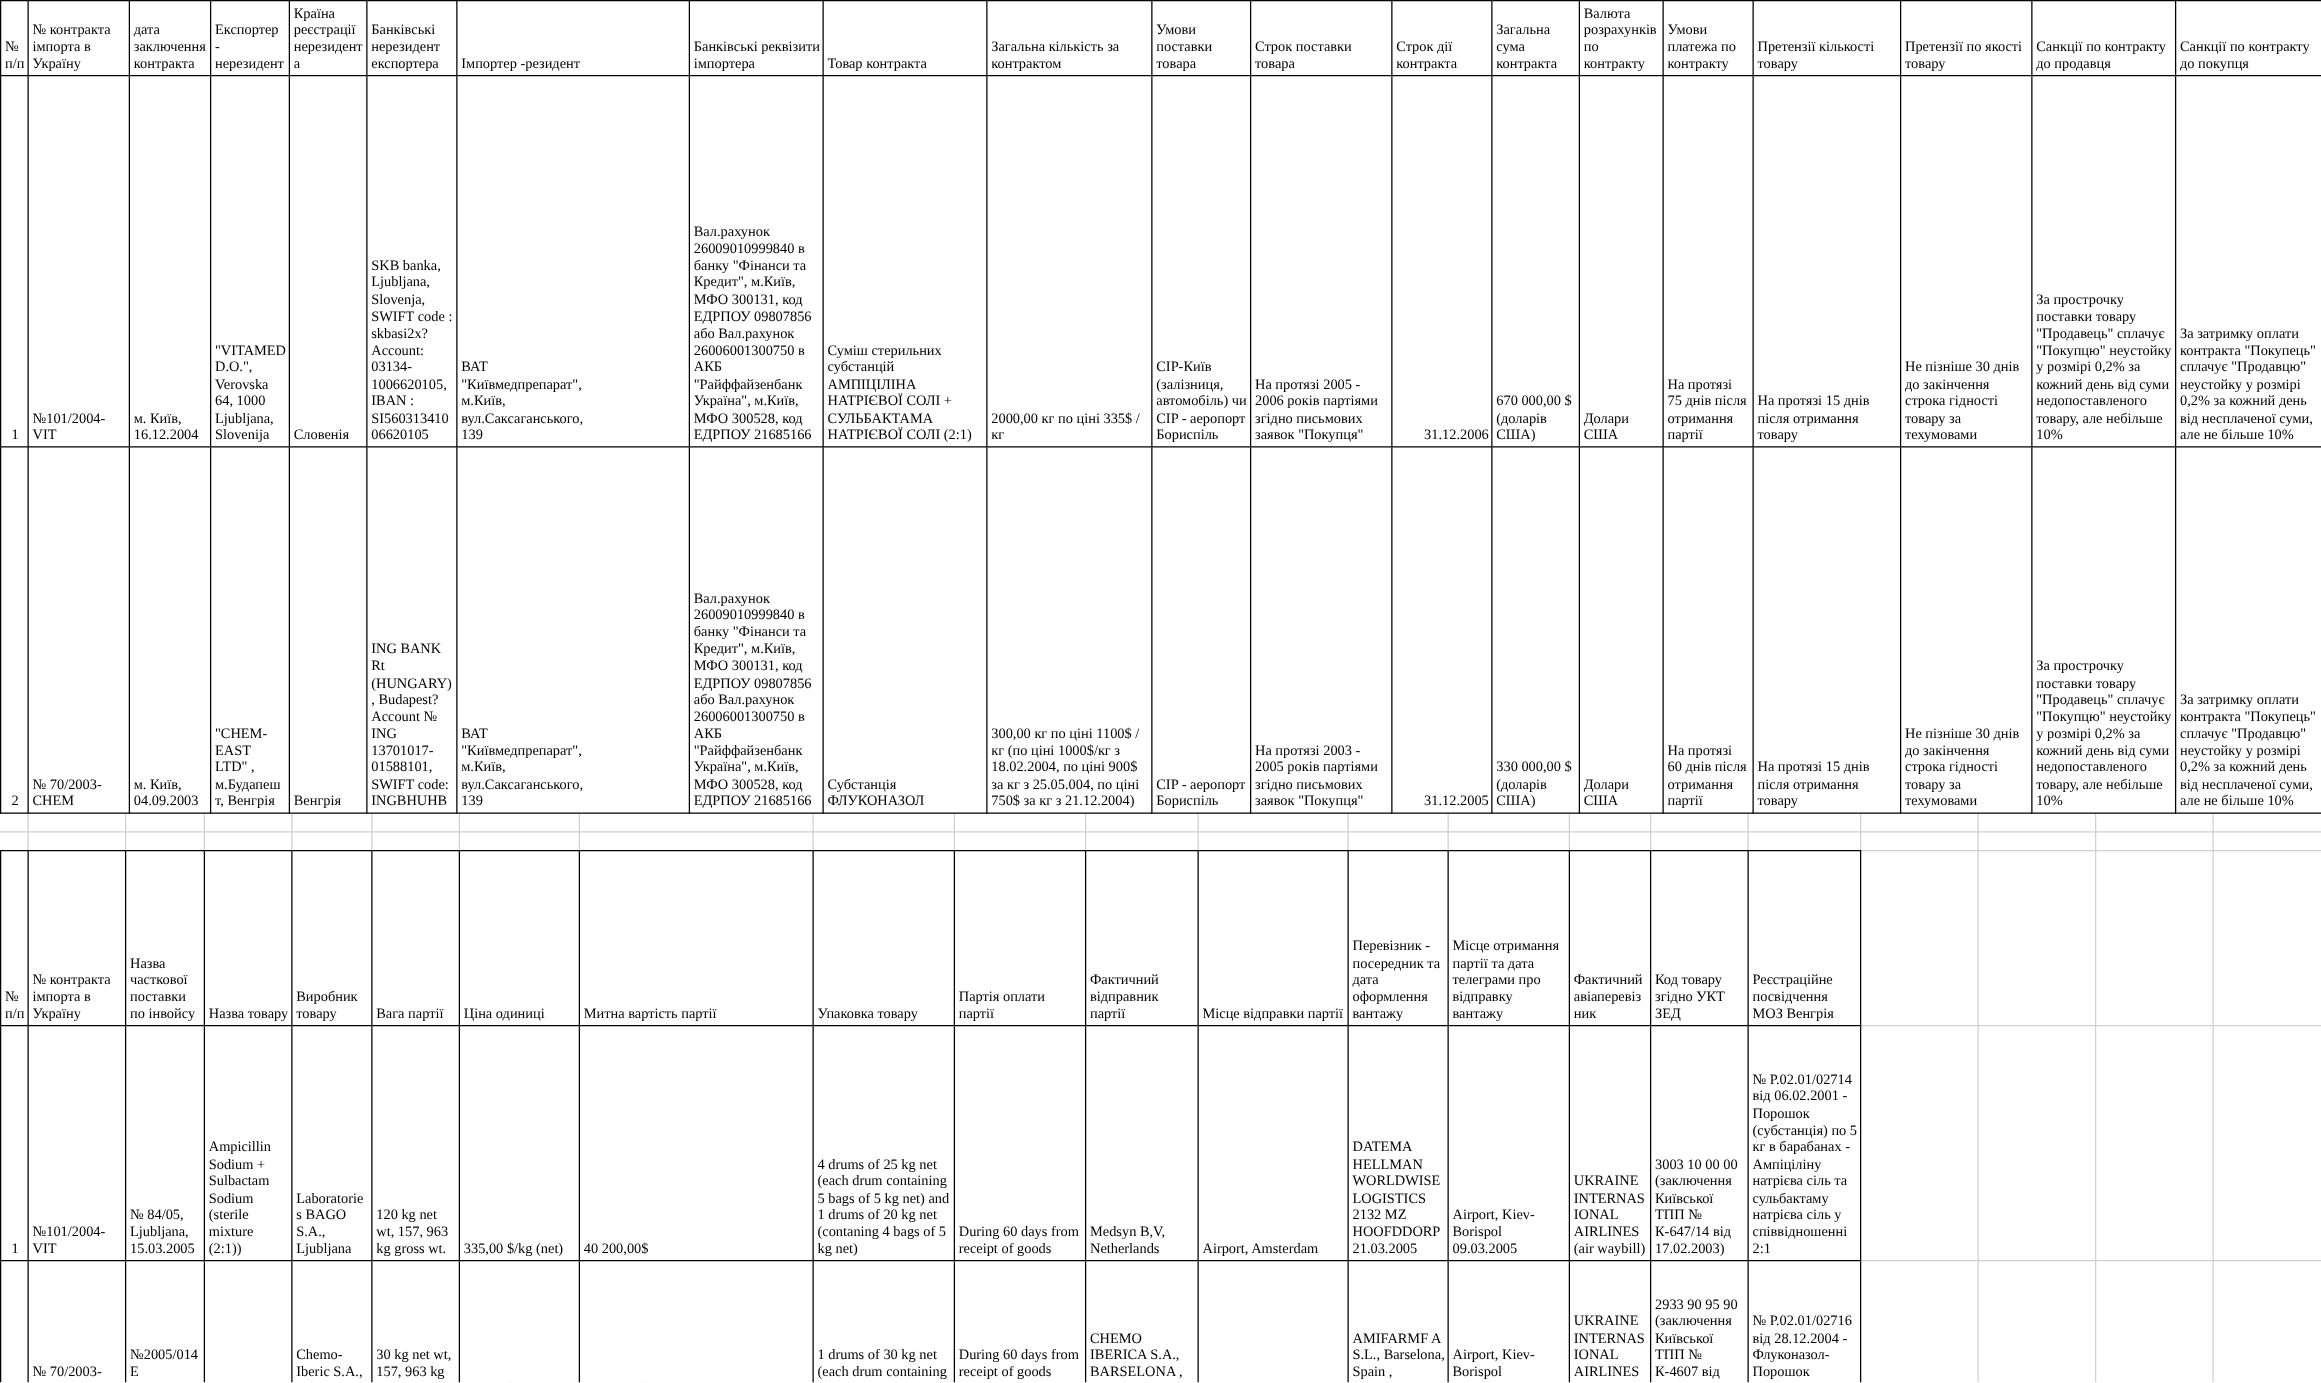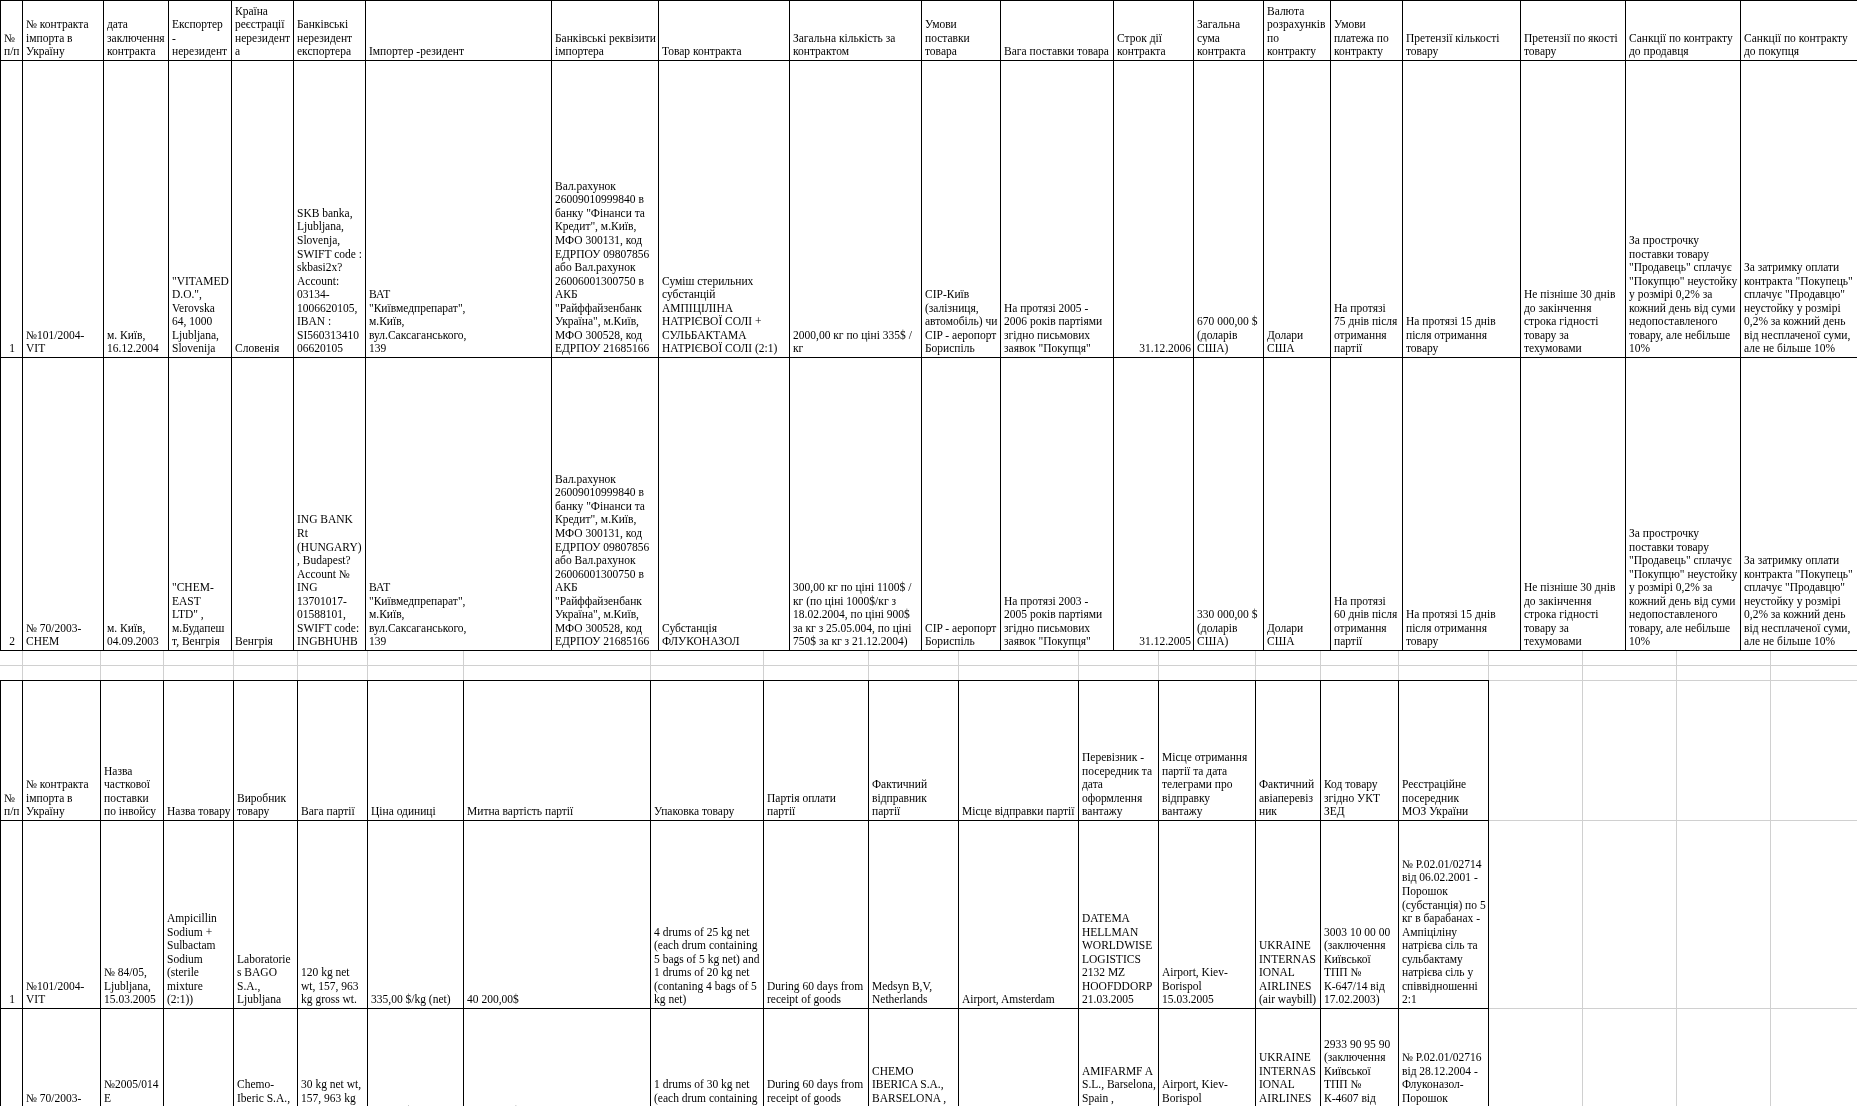--- a/index.html
+++ b/index.html
@@ -91,21 +91,21 @@
           <td>№ контракта імпорта в Україну</td>
           <td>дата заключення контракта</td>
           <td>Експортер - нерезидент</td>
           <td>Країна реєстрації нерезидента</td>
           <td>Банківські нерезидент експортера</td>
           <td>Імпортер -резидент</td>
           <td>Банківські реквізити імпортера</td>
           <td>Товар контракта</td>
           <td>Загальна кількість за контрактом</td>
           <td>Умови поставки товара</td>
-          <td>Вага поставки товара</td>
+          <td>Строк поставки товара</td>
           <td>Строк дії контракта</td>
           <td>Загальна сума контракта</td>
           <td>Валюта розрахунків по контракту</td>
           <td>Умови платежа по контракту</td>
           <td>Претензії кількості товару</td>
           <td>Претензії по якості товару</td>
           <td>Санкції по контракту до продавця</td>
           <td>Санкції по контракту до покупця</td>
         </tr>
       <tr class="data-row r1">
@@ -196,37 +196,37 @@
           <td>Ціна одиниці</td>
           <td>Митна вартість партії</td>
           <td>Упаковка товару</td>
           <td>Партія оплати партії</td>
           <td>Фактичний відправник партії</td>
           <td>Місце відправки партії</td>
           <td>Перевізник - посередник та дата оформлення вантажу</td>
           <td>Місце отримання партії та дата телеграми про відправку вантажу</td>
           <td>Фактичний авіаперевізник</td>
           <td>Код товару згідно УКТ ЗЕД</td>
-          <td>Реєстраційне посередник МОЗ України</td>
+          <td>Реєстраційне посвідчення МОЗ Венгрія</td>
         </tr>
       <tr class="data-row r1">
           <td>1</td>
           <td>№101/2004-VIT</td>
           <td>№ 84/05, Ljubljana, 15.03.2005</td>
           <td>Ampicillin Sodium + Sulbactam Sodium (sterile mixture (2:1))</td>
           <td>Laboratories BAGO S.A., Ljubljana</td>
           <td>120 kg net wt, 157, 963 kg gross wt.</td>
           <td>335,00 $/kg (net)</td>
           <td>40 200,00$</td>
           <td>4 drums of 25 kg net (each drum containing 5 bags of 5 kg net) and 1 drums of 20 kg net (contaning 4 bags of 5 kg net)</td>
           <td>During 60 days from receipt of goods</td>
           <td>Medsyn B,V, Netherlands</td>
           <td>Airport, Amsterdam</td>
           <td>DATEMA HELLMAN WORLDWISE LOGISTICS 2132 MZ HOOFDDORP 21.03.2005</td>
-          <td>Airport, Kiev-Borispol 15.03.2005</td>
+          <td>Airport, Kiev-Borispol 09.03.2005</td>
           <td>UKRAINE INTERNASIONAL AIRLINES (air waybill)</td>
           <td>3003 10 00 00 (заключення Київської ТПП № К-647/14 від 17.02.2003)</td>
           <td>№ Р.02.01/02714 від 06.02.2001 - Порошок (субстанція) по 5 кг в барабанах - Ампіціліну натрієва сіль та сульбактаму натрієва сіль у співвідношенні 2:1</td>
         </tr>
       <tr class="data-row r2">
           <td>2</td>
           <td>№ 70/2003-CHEM</td>
           <td>№2005/014E 01.02.2005</td>
           <td>Fluconasol</td>
           <td>Chemo-Iberic S.A., Spain</td>

